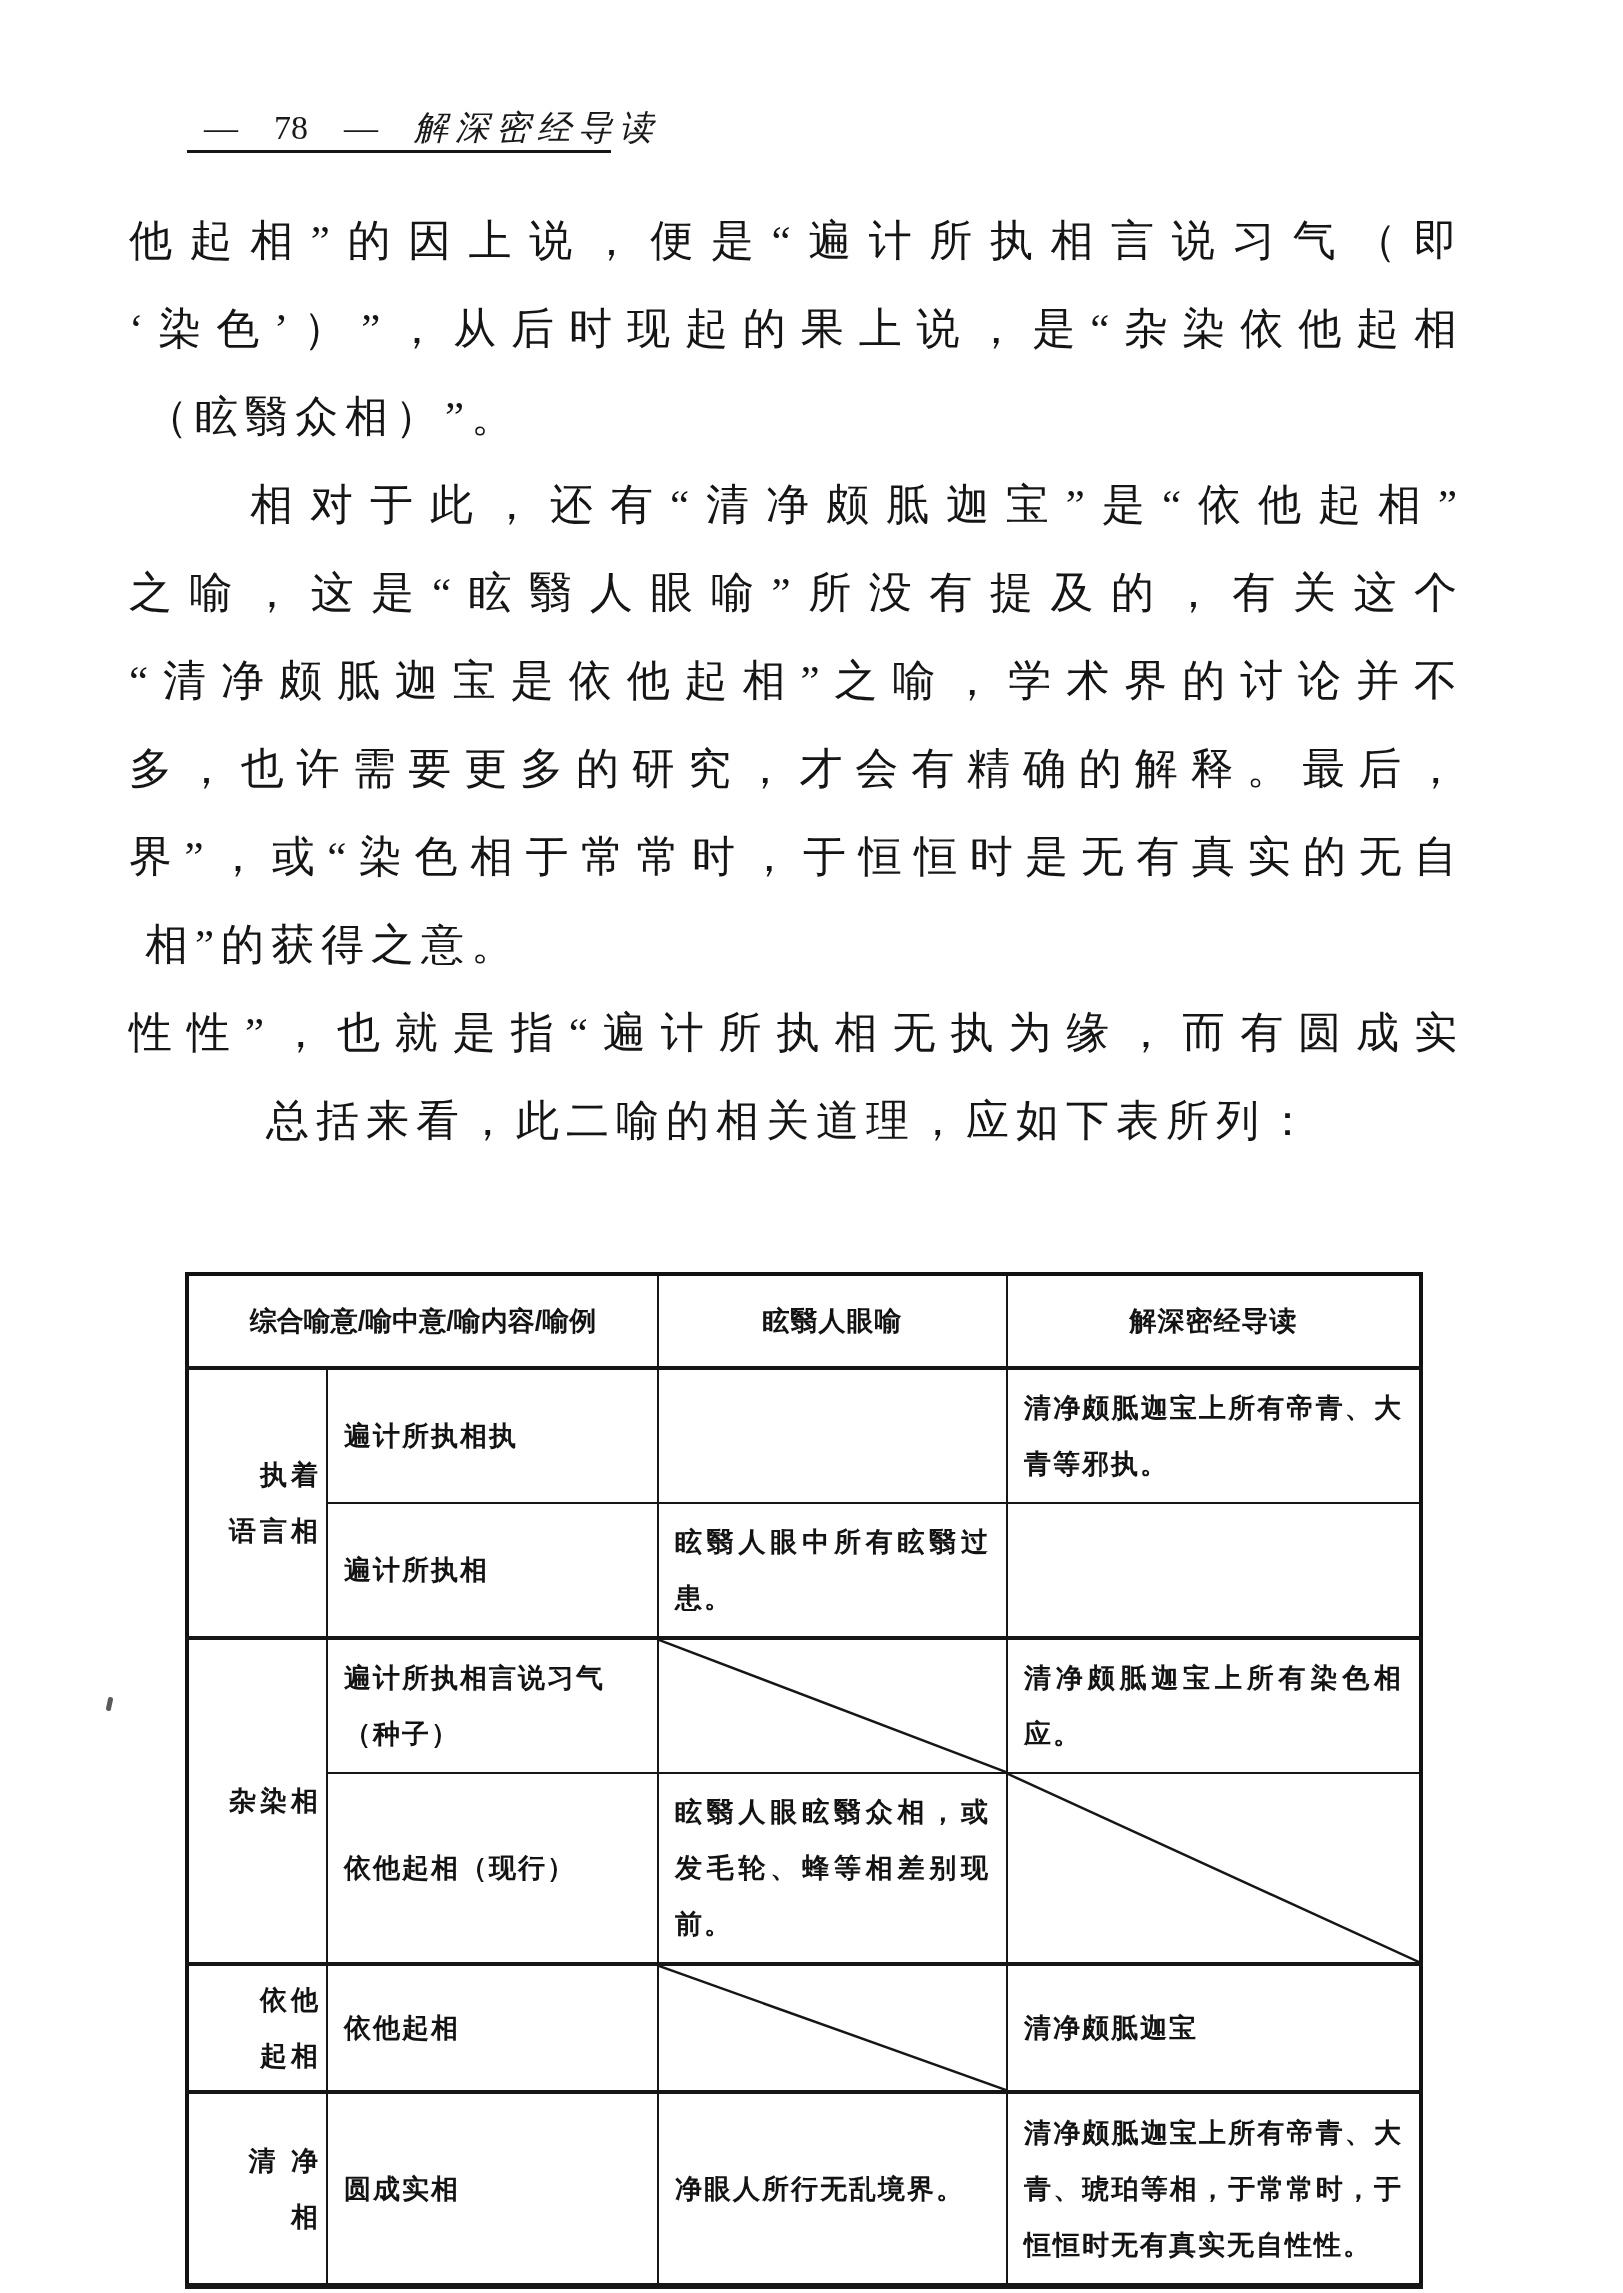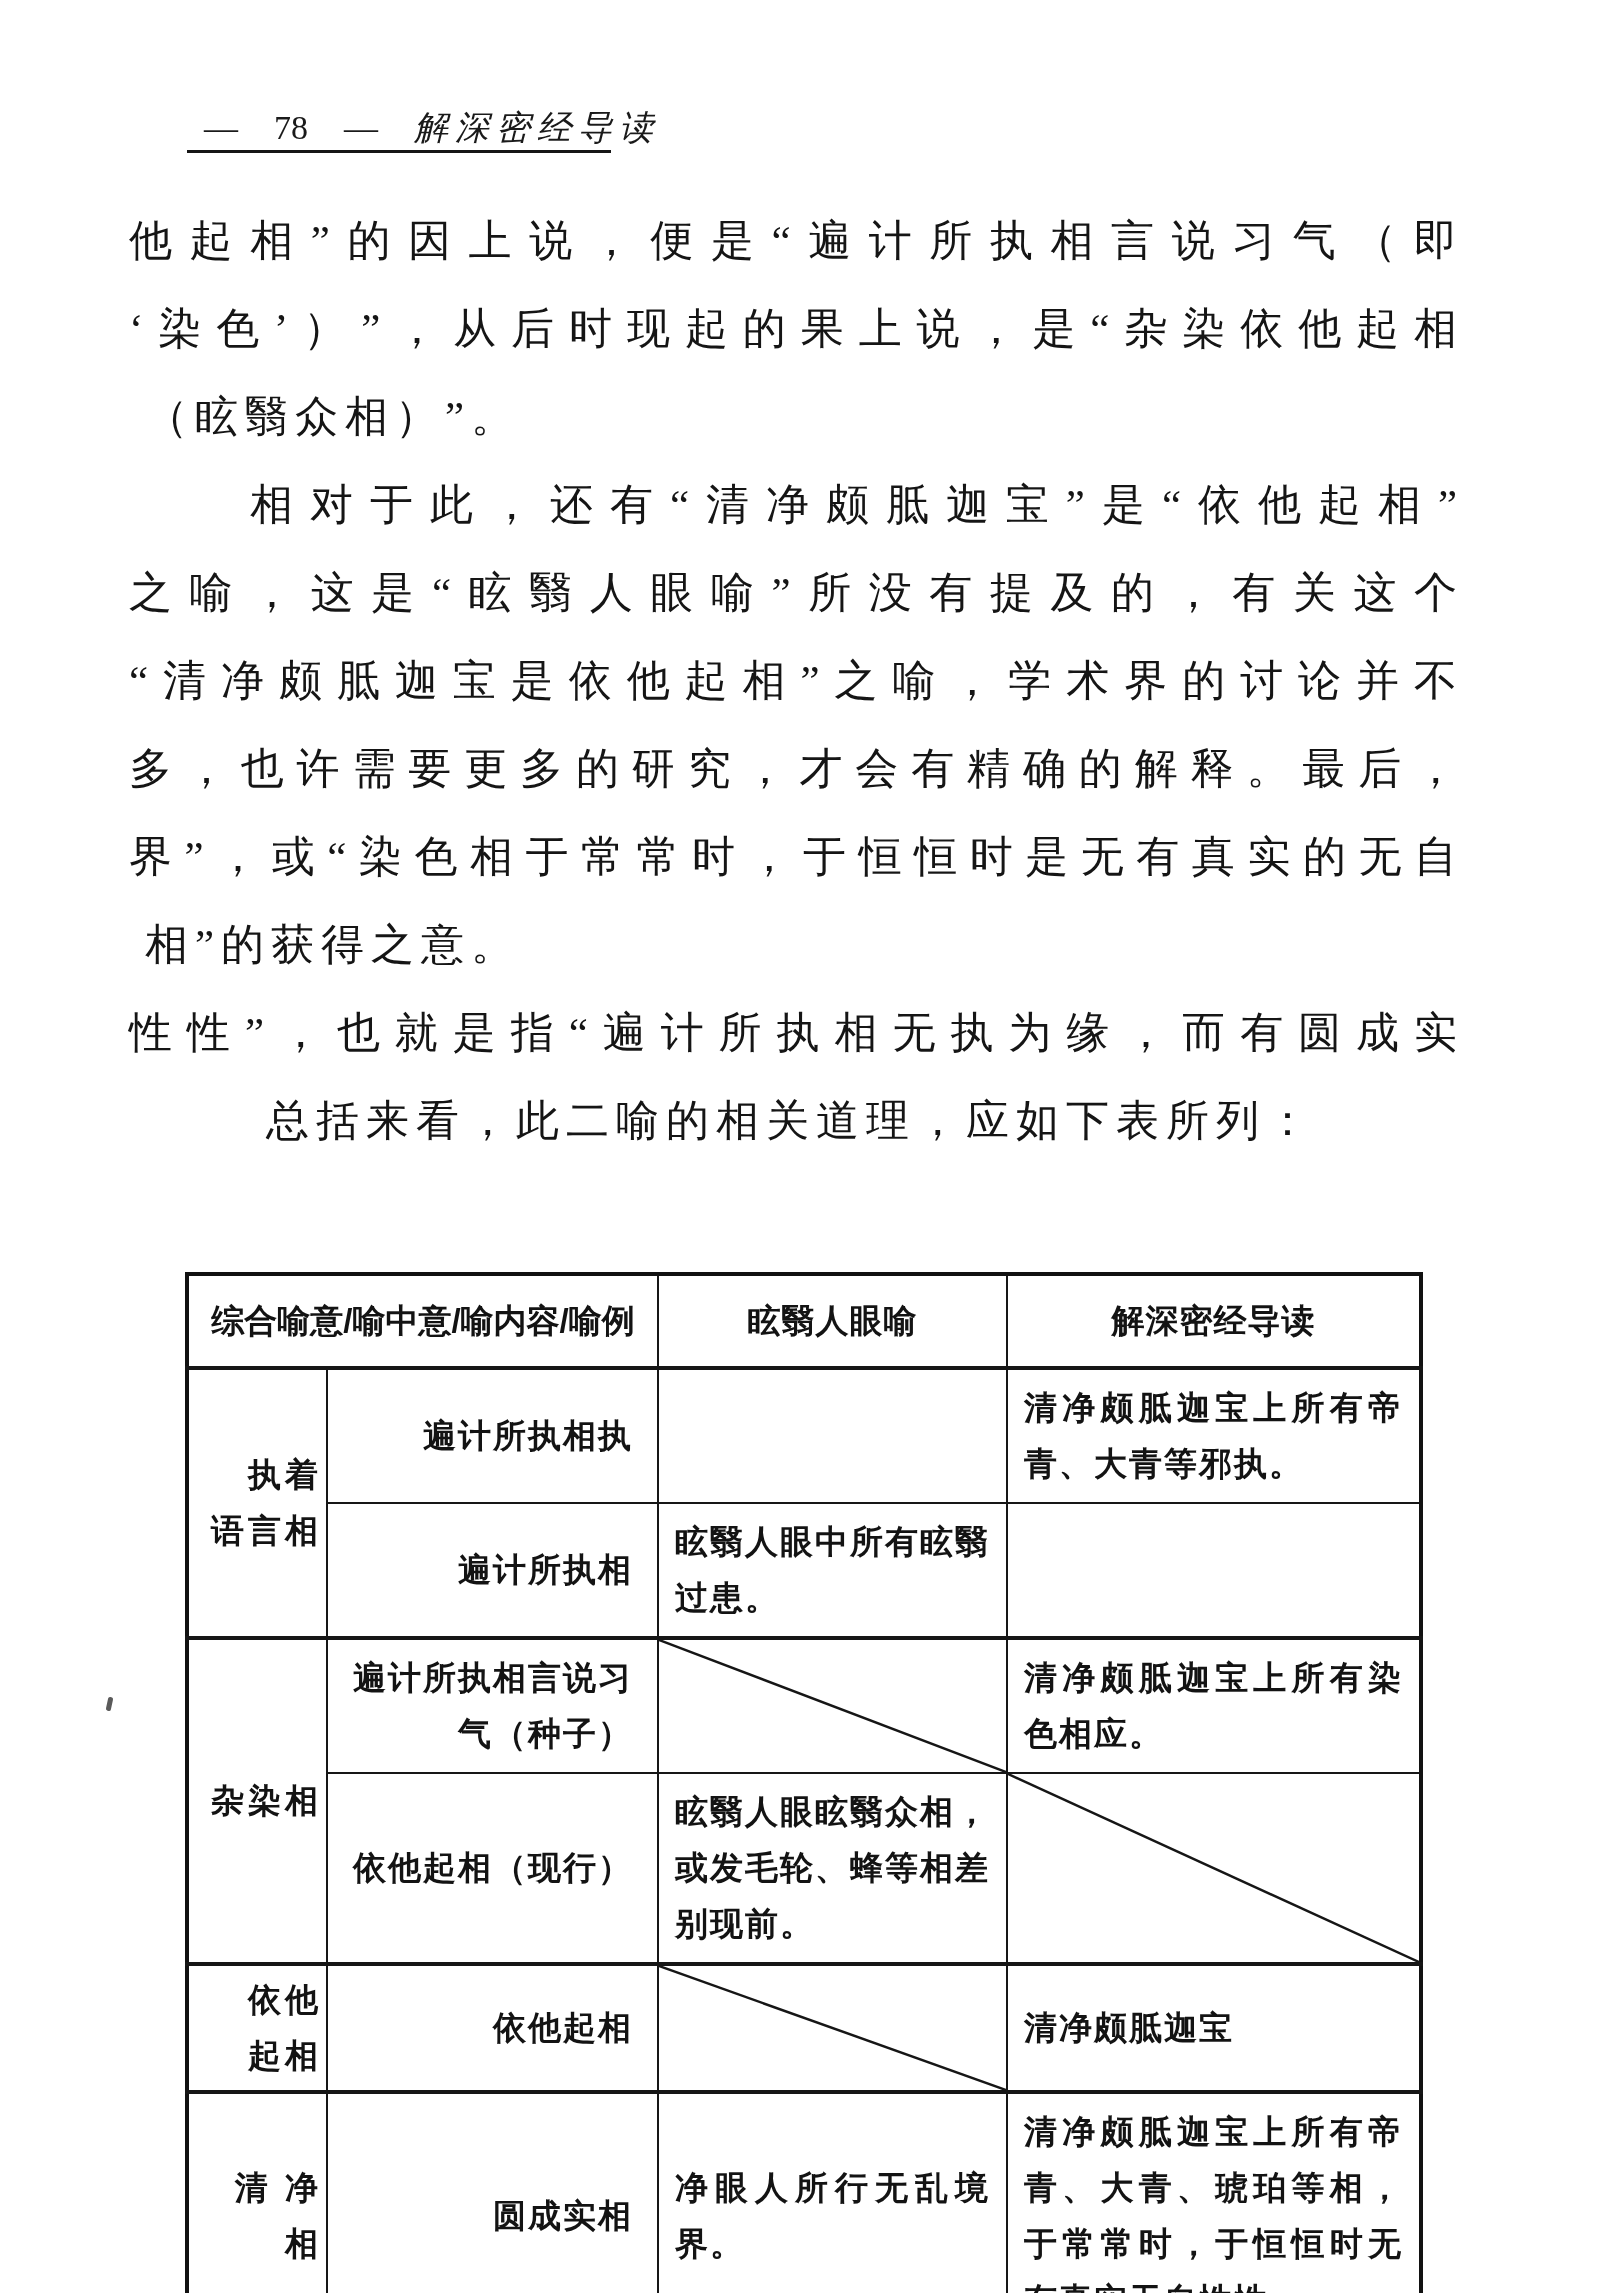--- a/index.html
+++ b/index.html
@@ -79,36 +79,36 @@
     top: 1272px;
     width: 1235px;
     border-collapse: collapse;
     table-layout: fixed;
     font-family: "Liberation Sans", sans-serif;
     font-weight: 700;
     color: #131313;
   }
   table.summary th, table.summary td {
     border: 2px solid #161616;
-    font-size: 33px;
+    font-size: 27px;
     line-height: 56px;
     vertical-align: middle;
   }
   table.summary { border: 4px solid #111; }
   table.summary tr.thead th { border-bottom-width: 4px; font-weight: 700; text-align: center; letter-spacing: 1px; padding: 4px 6px; }
   table.summary tr.group-start td { border-top-width: 4px; }
   table.summary tr.last td { border-bottom-width: 6px; }
   td.group {
     text-align: right;
     white-space: pre-line;
     letter-spacing: 4px;
     line-height: 62px;
     padding: 6px 4px;
   }
-  td.item  { padding: 8px 24px; text-align: right; letter-spacing: 2px; margin-left: 28px; }
+  td.item  { padding: 8px 16px; text-align: left; letter-spacing: 2px; margin-left: 28px; }
   td.content {
     padding: 10px 16px;
     text-align: justify;
     letter-spacing: 2px;
   }
   td.empty { background: #fff; }
   td.diag { position: relative; padding: 0; }
   td.diag svg { position: absolute; inset: 0; width: 100%; height: 100%; display: block; }
 </style>
 </head>

